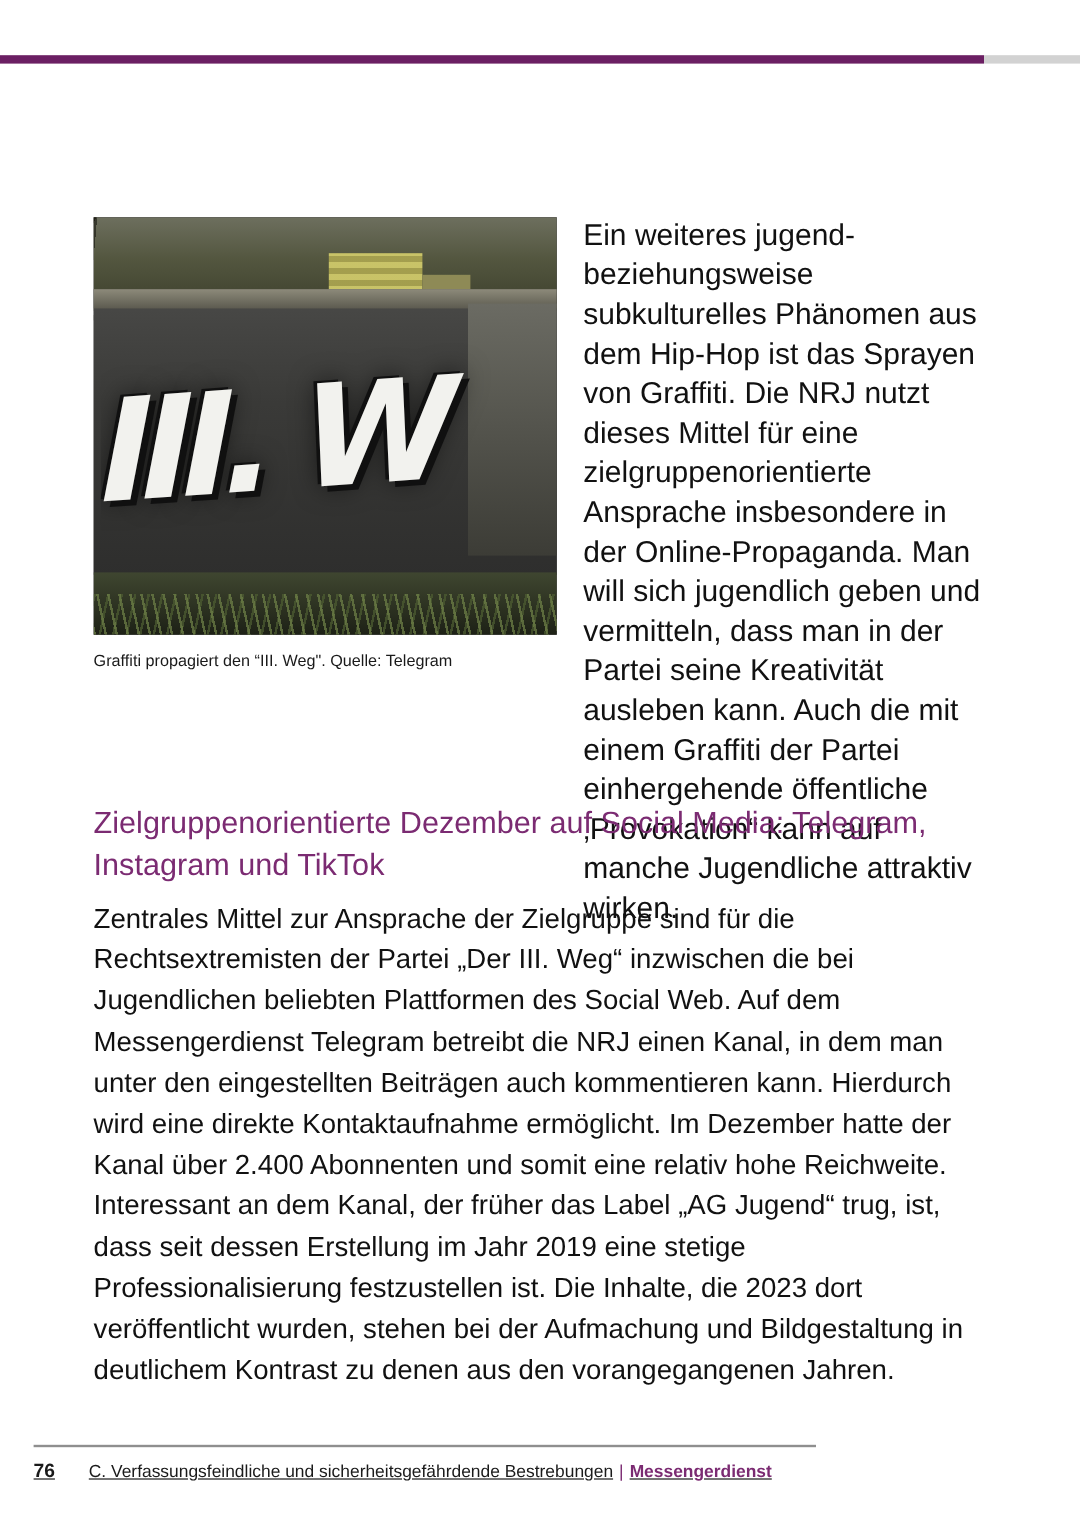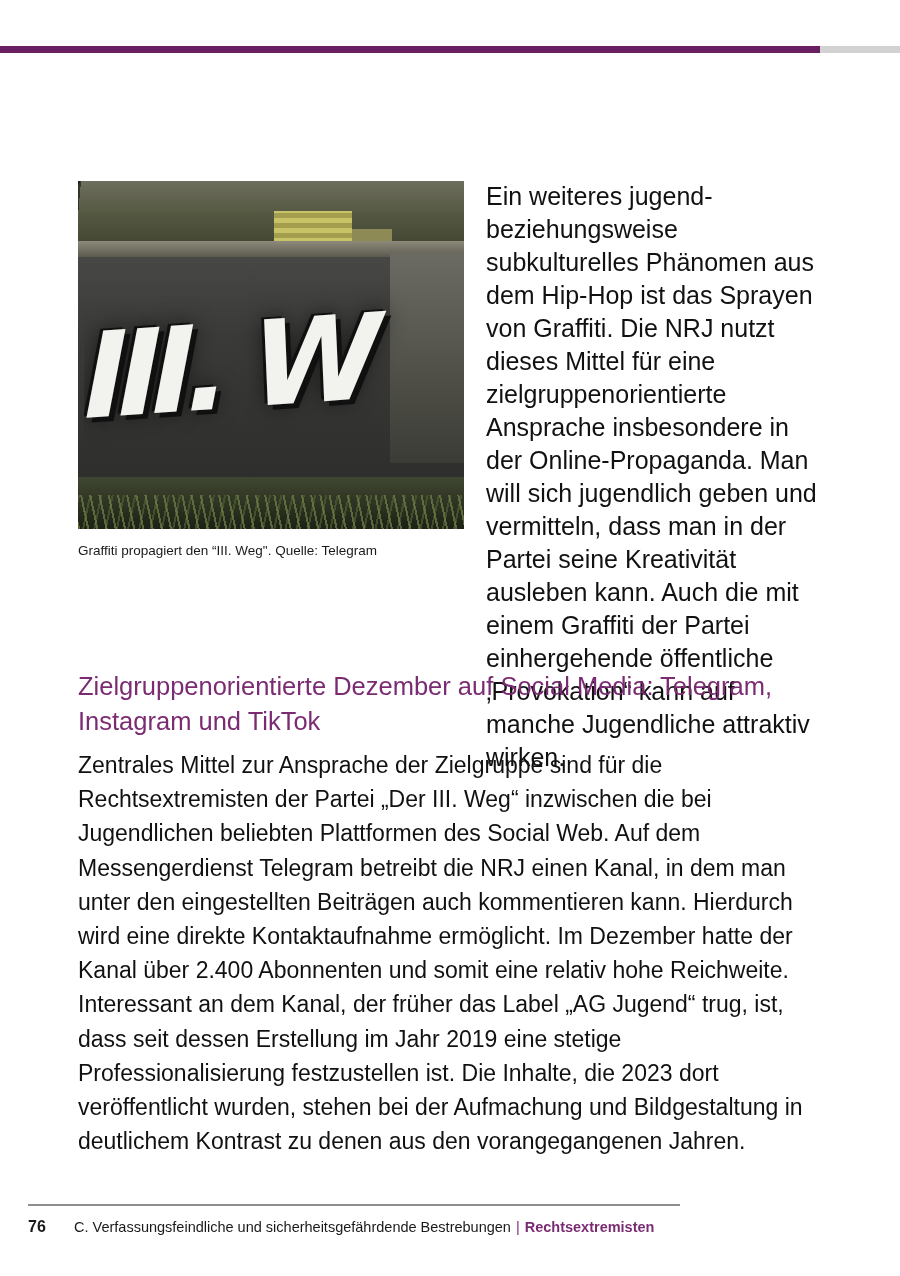--- a/index.html
+++ b/index.html
@@ -183,20 +183,21 @@
   }
   .footer {
     position: absolute;
     left: 28px;
     top: 1218px;
     width: 800px;
     display: flex;
     align-items: baseline;
     font-size: 14.5px;
     color: #1a1a1a;
+    text-decoration: underline;
   }
   .footer .page-no {
     font-weight: 700;
     width: 46px;
     font-size: 16px;
   }
   .footer .crumb-sep {
     padding: 0 5px;
     color: #7b2b72;
   }
@@ -235,14 +236,14 @@
 
 <div class="body-text">
   <p>Zentrales Mittel zur Ansprache der Zielgruppe sind für die Rechtsextremisten der Partei „Der III. Weg“ inzwischen die bei Jugendlichen beliebten Plattformen des Social Web. Auf dem Messengerdienst Telegram betreibt die NRJ einen Kanal, in dem man unter den eingestellten Beiträgen auch kommentieren kann. Hierdurch wird eine direkte Kontaktaufnahme ermöglicht. Im Dezember hatte der Kanal über 2.400 Abonnenten und somit eine relativ hohe Reichweite. Interessant an dem Kanal, der früher das Label „AG Jugend“ trug, ist, dass seit dessen Erstellung im Jahr 2019 eine stetige Professionalisierung festzustellen ist. Die Inhalte, die 2023 dort veröffentlicht wurden, stehen bei der Aufmachung und Bildgestaltung in deutlichem Kontrast zu denen aus den vorangegangenen Jahren.</p>
 </div>
 
 <div class="footer-rule"></div>
 <div class="footer">
   <span class="page-no">76</span>
   <span>C. Verfassungsfeindliche und sicherheitsgefährdende Bestrebungen</span>
   <span class="crumb-sep">|</span>
-  <span class="crumb-accent">Rechtsextremisten</span>
+  <span class="crumb-accent">Messengerdienst</span>
 </div>
 
 </body></html>

